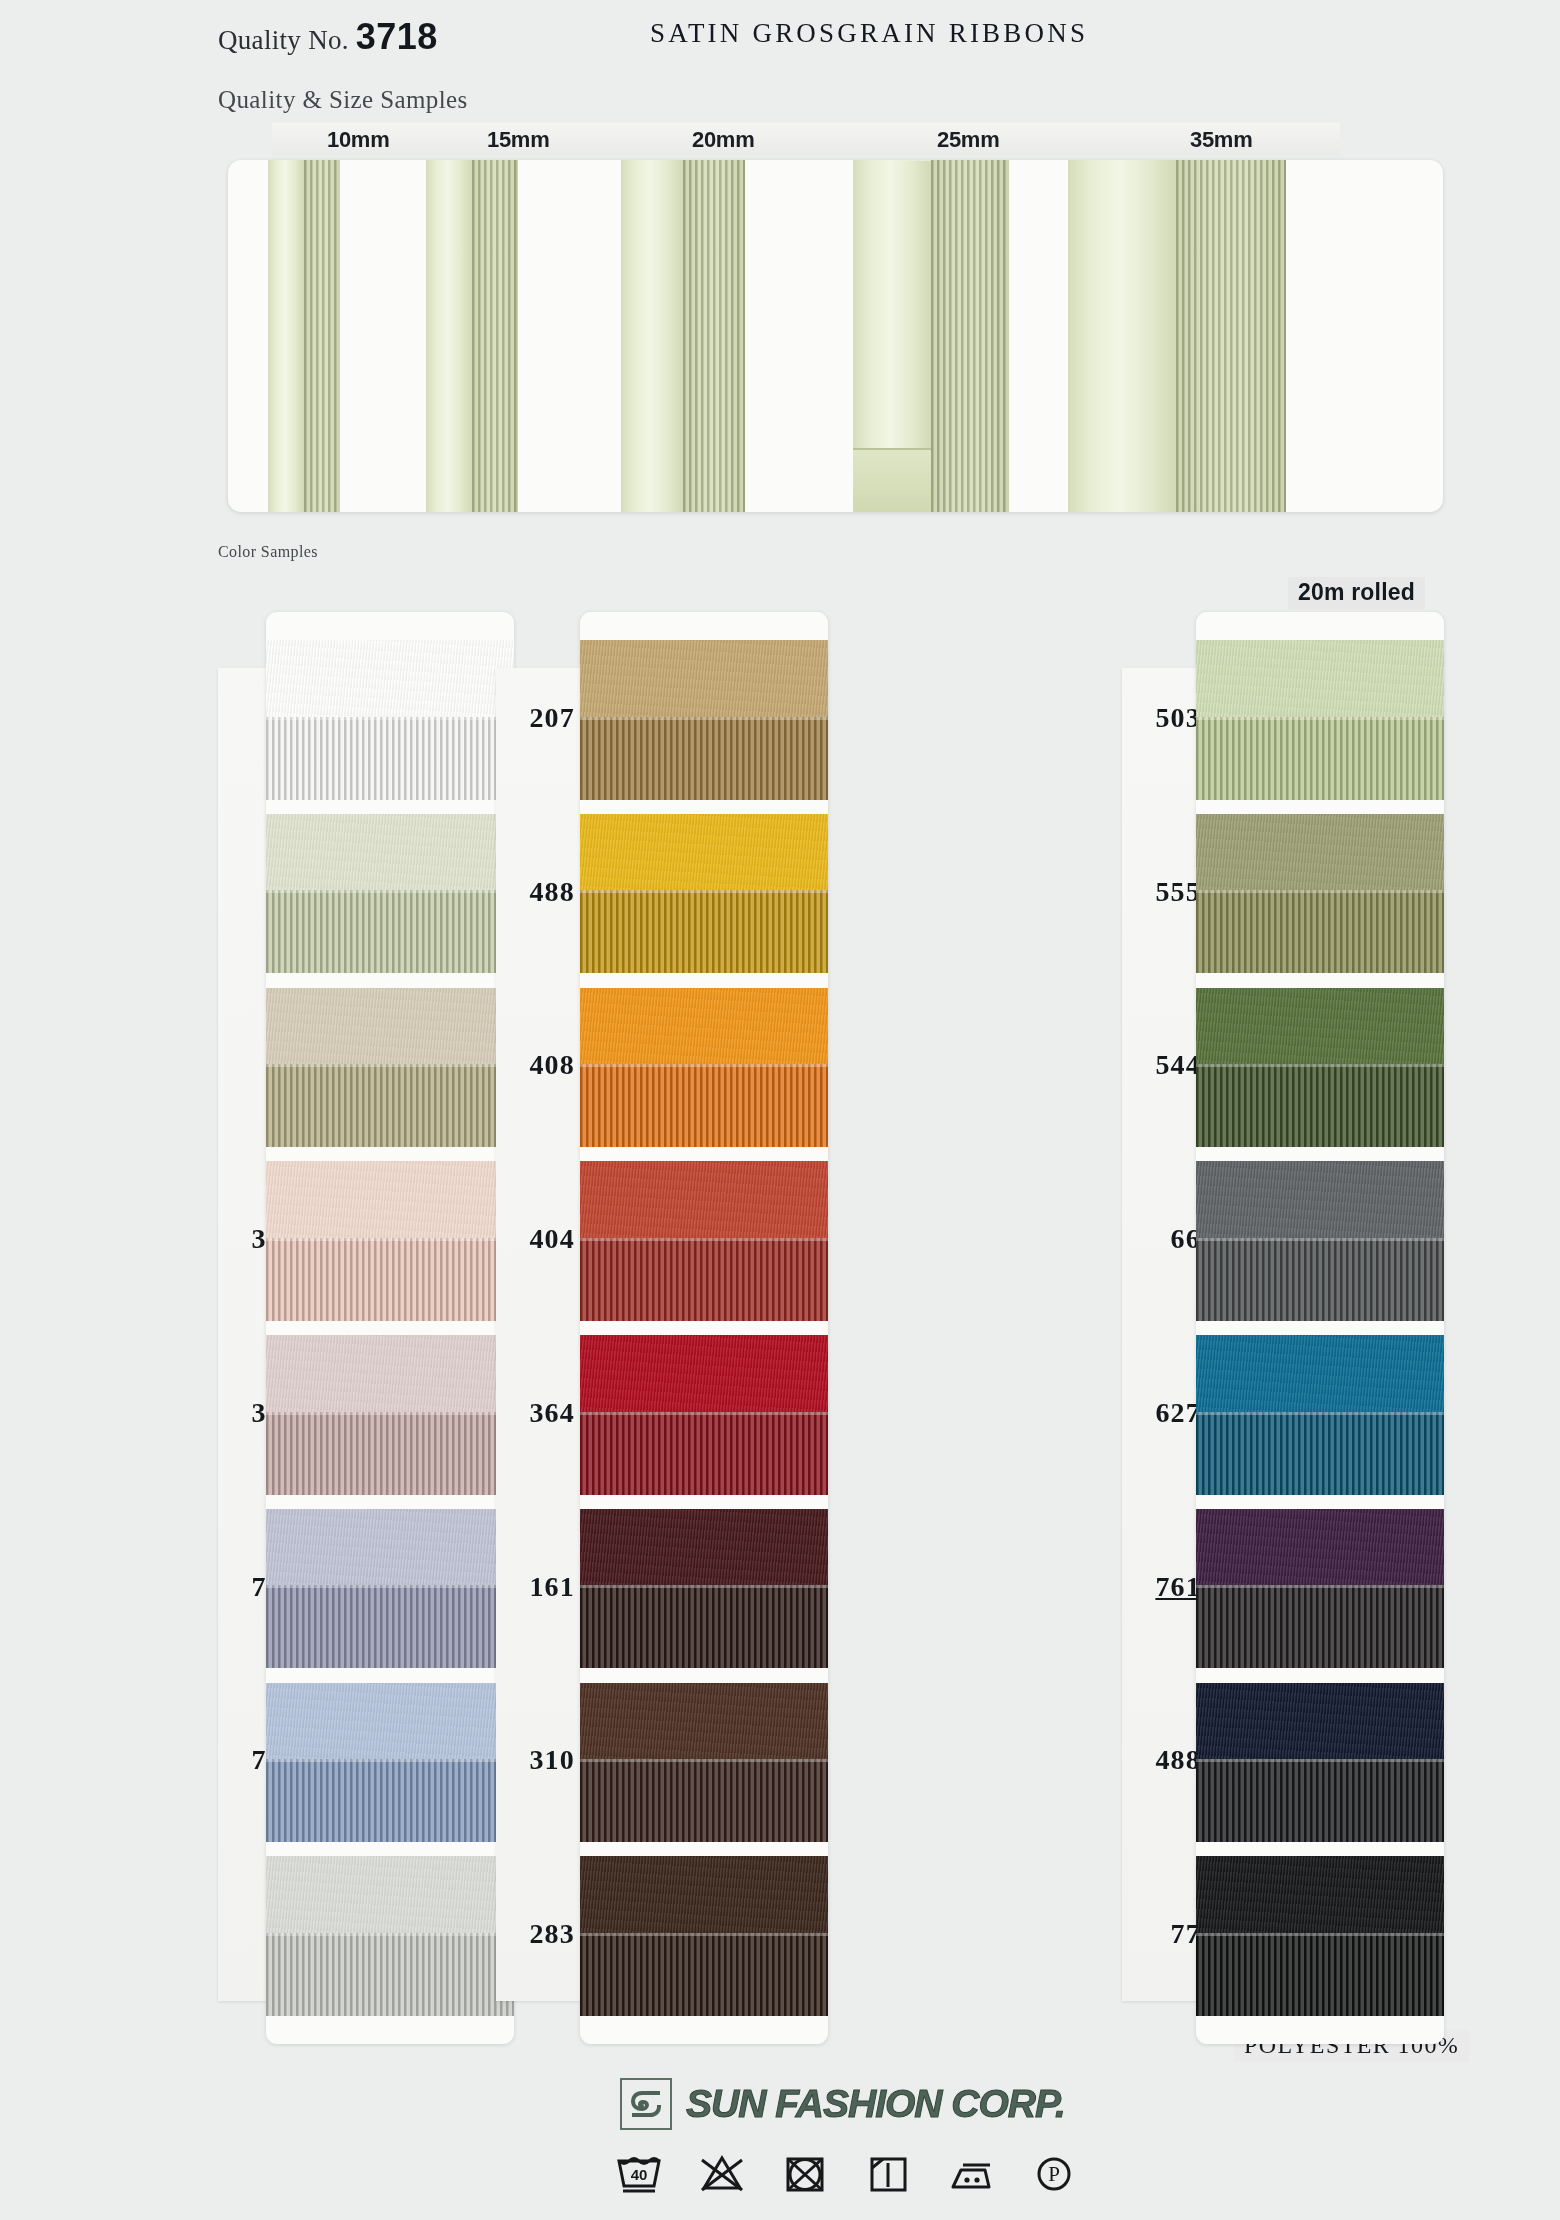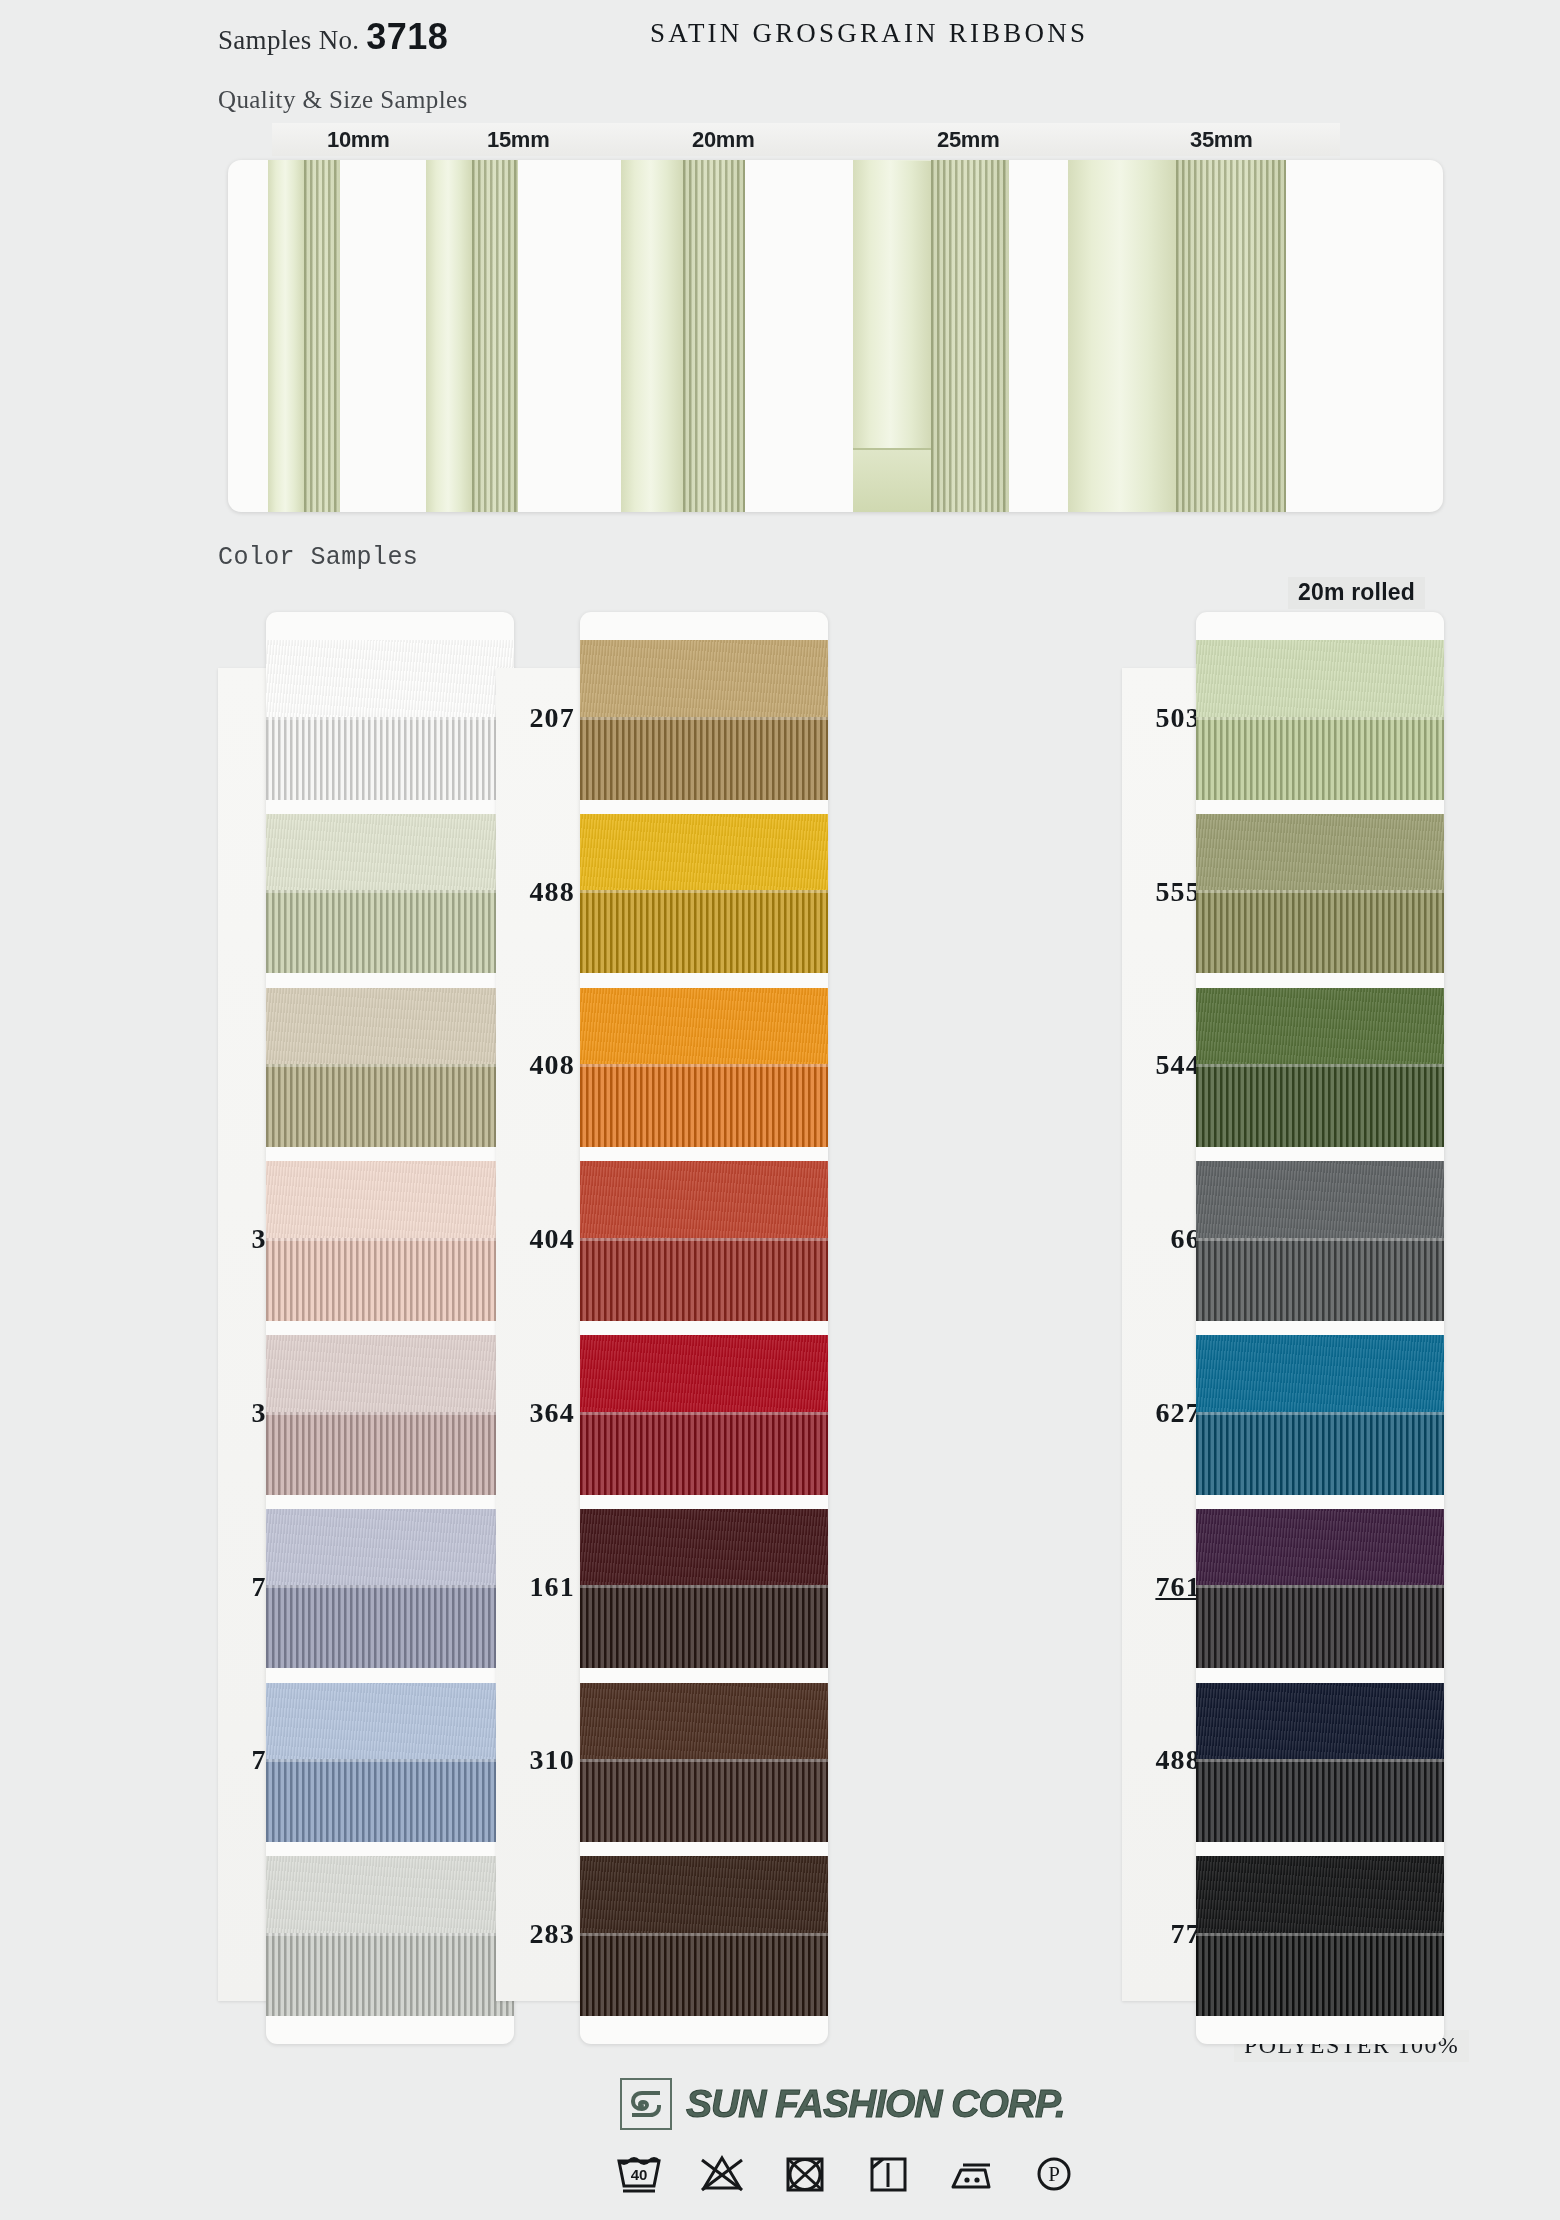--- a/index.html
+++ b/index.html
@@ -28,21 +28,21 @@
     font-family:"Liberation Serif",serif;
     font-size:27px;color:#15191d;letter-spacing:3.2px;
   }
 
   #quality-heading{
     position:absolute;left:218px;top:86px;
     font-size:25px;color:#44484c;letter-spacing:.4px;
   }
   #color-heading{
     position:absolute;left:218px;top:543px;
-    font-size:25px;color:#44484c;letter-spacing:.4px;font-family:Liberation Mono, monospace;
+    font-size:16px;color:#44484c;letter-spacing:.4px;
   }
 
   
   #size-ruler{
     position:absolute;left:272px;top:123px;width:1068px;height:33px;
     background:linear-gradient(180deg,#f4f4f3 0%,#eaeae8 100%);
   }
   .size-tick{
     position:absolute;top:4px;
     font-family:"Liberation Sans",sans-serif;
@@ -150,21 +150,21 @@
     position:absolute;left:612px;top:2148px;
     display:flex;align-items:center;gap:29px;
   }
   .care-symbol{width:54px;height:48px;position:relative;}
 </style>
 </head>
 <body>
 
 <div id="header">
   <div id="article-label">
-    <span>Samples No.</span><span id="article-number">3718</span>
+    <span>Quality No.</span><span id="article-number">3718</span>
   </div>
   <div id="doc-title">SATIN GROSGRAIN RIBBONS</div>
 </div>
 
 <div id="quality-heading">Quality &amp; Size Samples</div>
 
 <div id="size-ruler">
     <div class="size-tick" style="left: 55px;">10mm</div>
     <div class="size-tick" style="left: 215px;">15mm</div>
     <div class="size-tick" style="left: 420px;">20mm</div>

